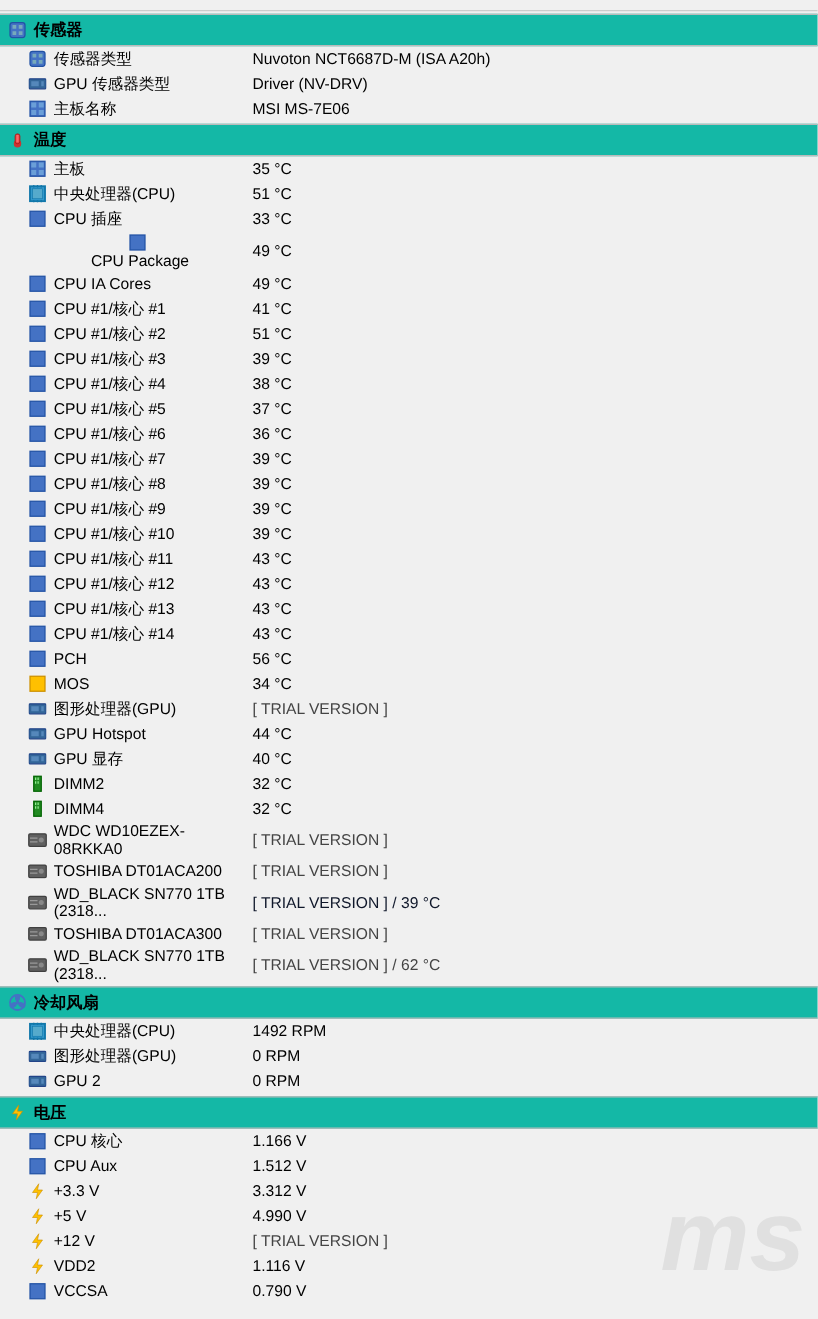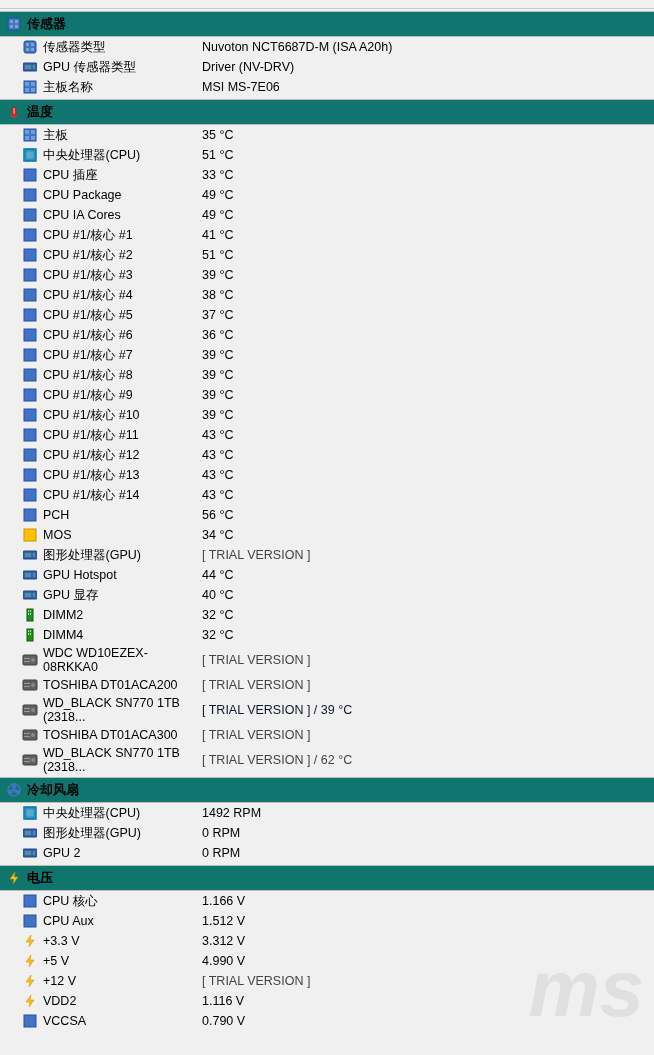--- a/index.html
+++ b/index.html
@@ -42,21 +42,21 @@
     }
 
     .header-row .col-name { flex: 0 0 200px; }
     .header-row .col-value { flex: 1; }
 
     .section-header {
       display: flex;
       align-items: center;
       padding: 3px 6px;
       font-weight: bold;
-      background-color: #0f766e;
+      background-color: #14b8a6;
       border-top: 1px solid #bbb;
       border-bottom: 1px solid #bbb;
       margin-top: 2px;
     }
 
     .data-row {
       display: flex;
       align-items: center;
       padding: 1px 8px 1px 12px;
       min-height: 20px;
@@ -194,21 +194,21 @@
           <div style="width: 16px; height: 16px; flex-shrink: 0; margin-right: 5px; display: inline-flex; align-items: center; justify-content: center;">
             <svg width="14" height="14">
               <rect x="1" y="1" width="12" height="12" fill="#4472c4" stroke="#2252a4" stroke-width="1"></rect>
             </svg>
           </div>
           <span class="col-name-text">CPU 插座</span>
         </div>
         <div class="col-value col-value-text">33 °C</div>
       </div>
       <div class="data-row">
-        <div class="col-name" style="padding-left: 10px;">
+        <div class="col-name" style="padding-left: 10px; flex-direction: column;">
           <div style="width: 16px; height: 16px; flex-shrink: 0; margin-right: 5px; display: inline-flex; align-items: center; justify-content: center;">
             <svg width="14" height="14">
               <rect x="1" y="1" width="12" height="12" fill="#4472c4" stroke="#2252a4" stroke-width="1"></rect>
             </svg>
           </div>
           <span class="col-name-text">CPU Package</span>
         </div>
         <div class="col-value col-value-text">49 °C</div>
       </div>
       <div class="data-row">

